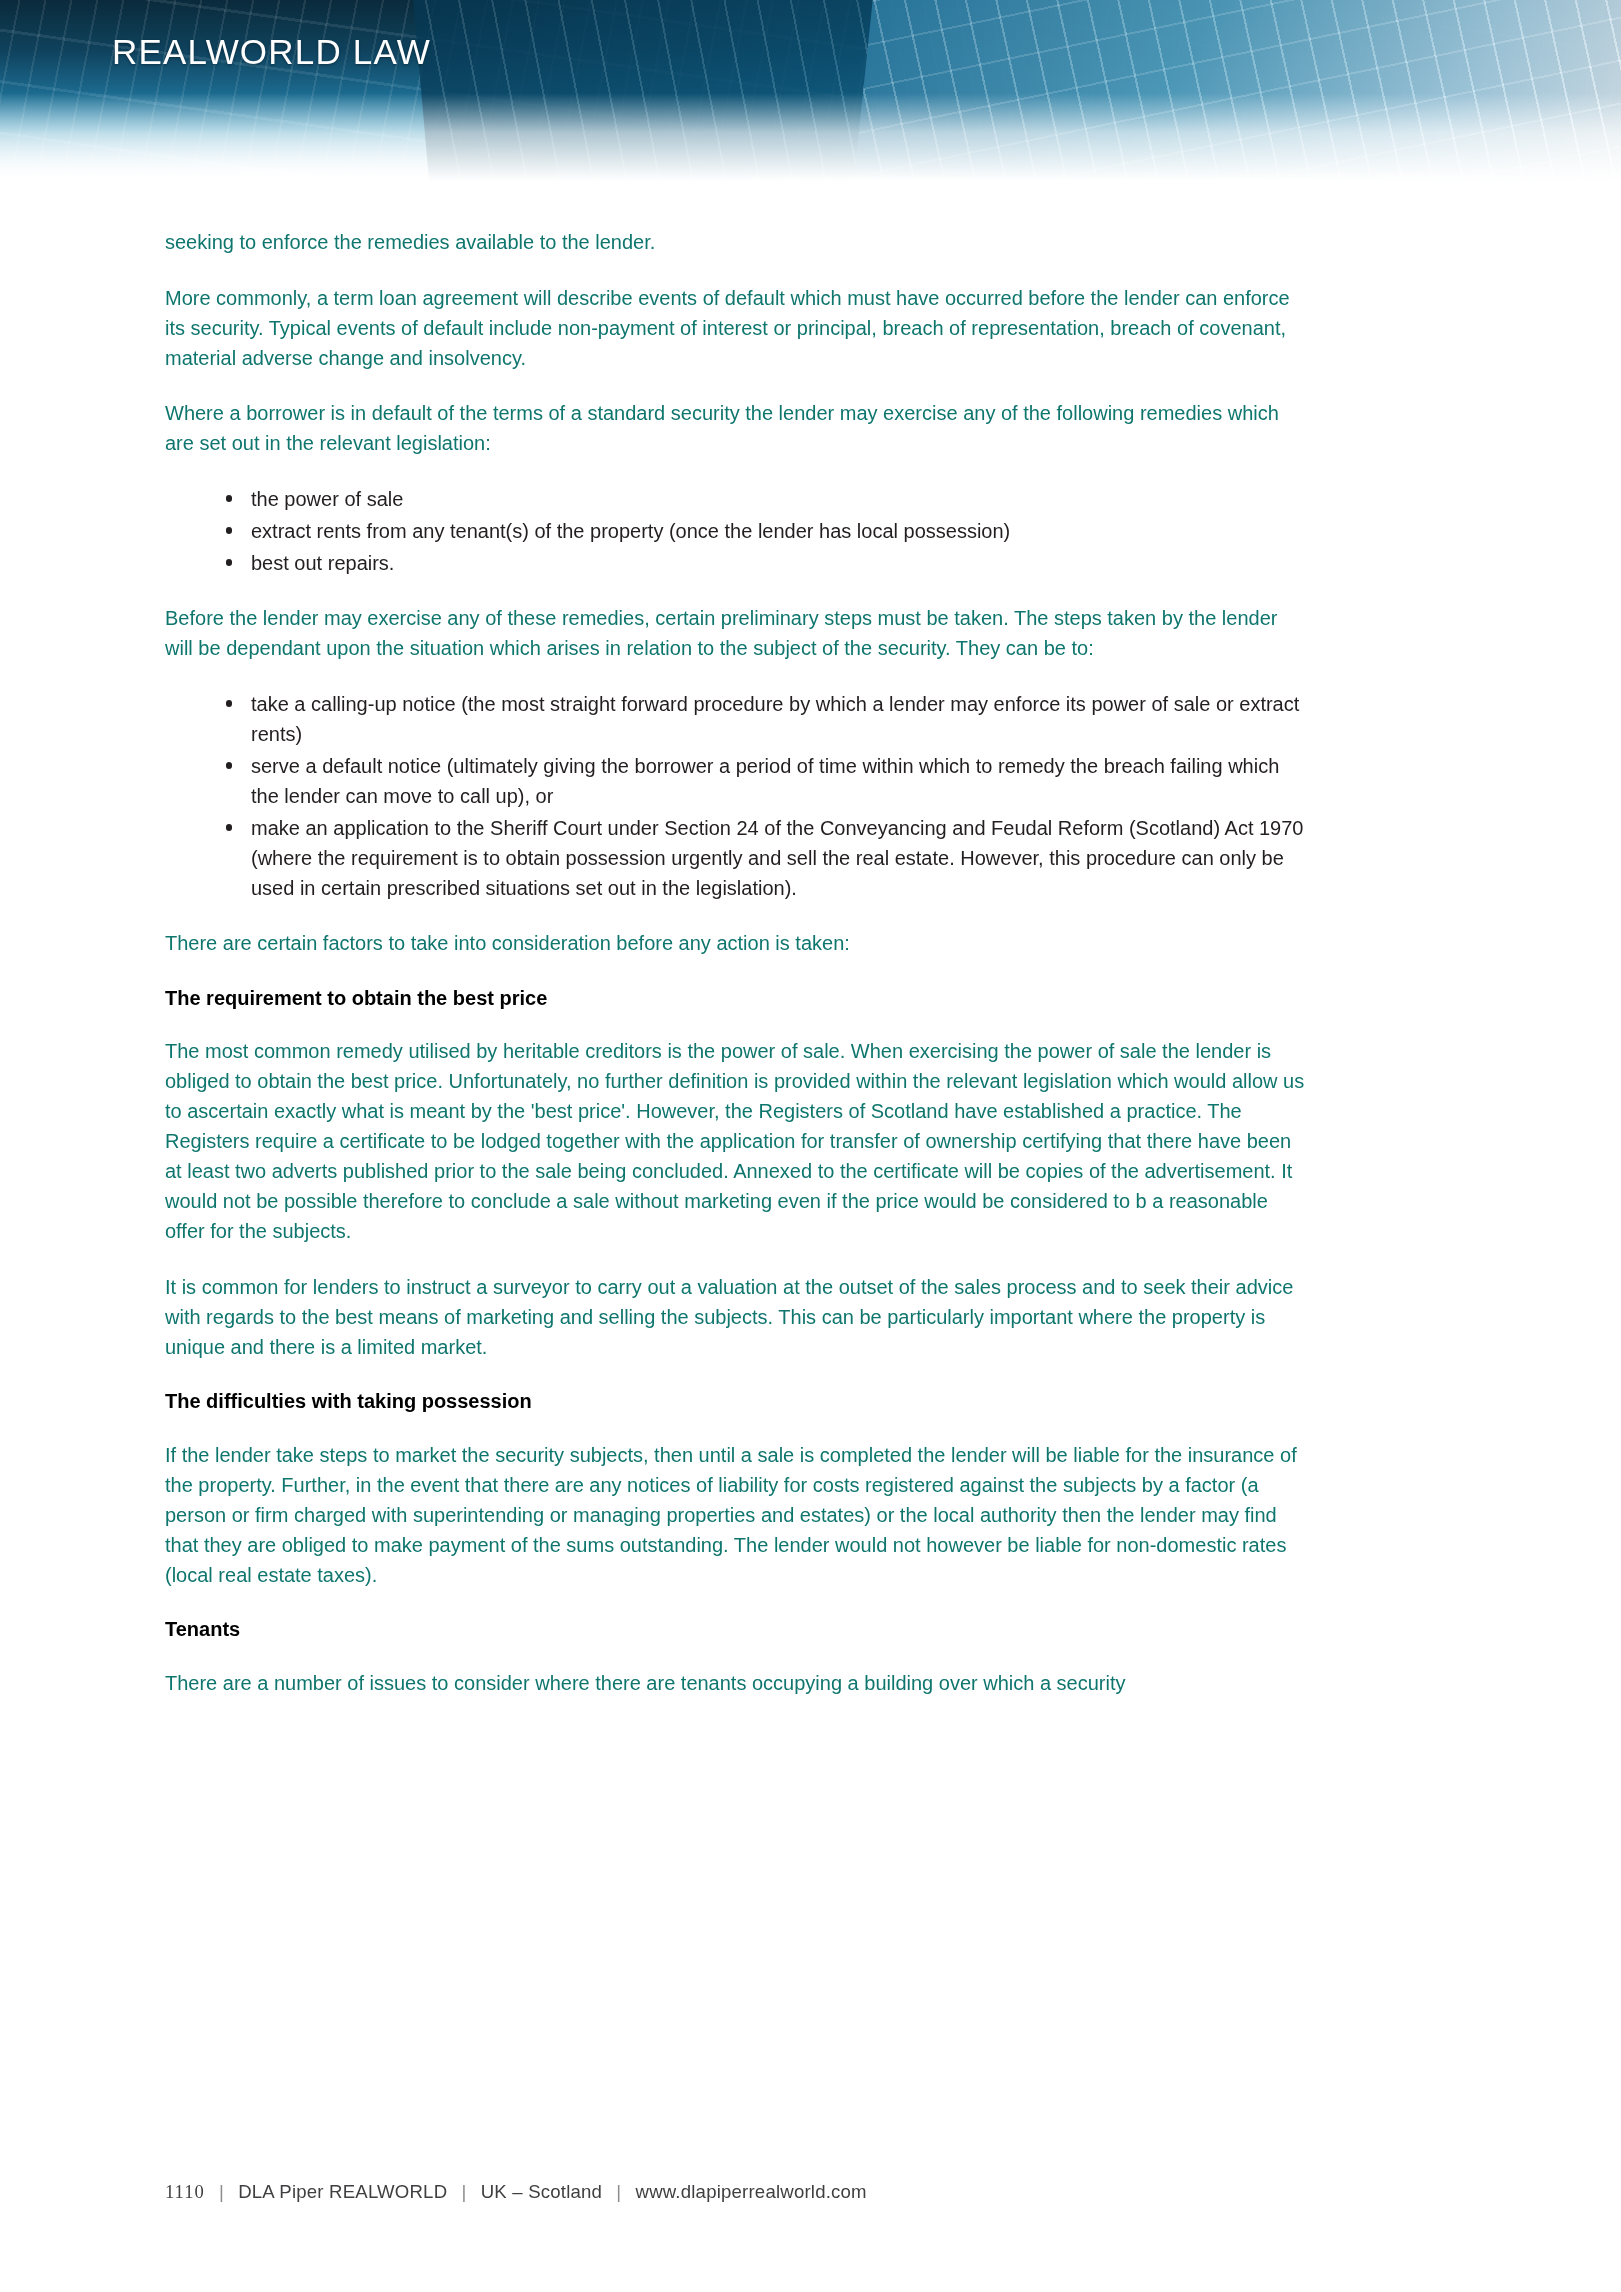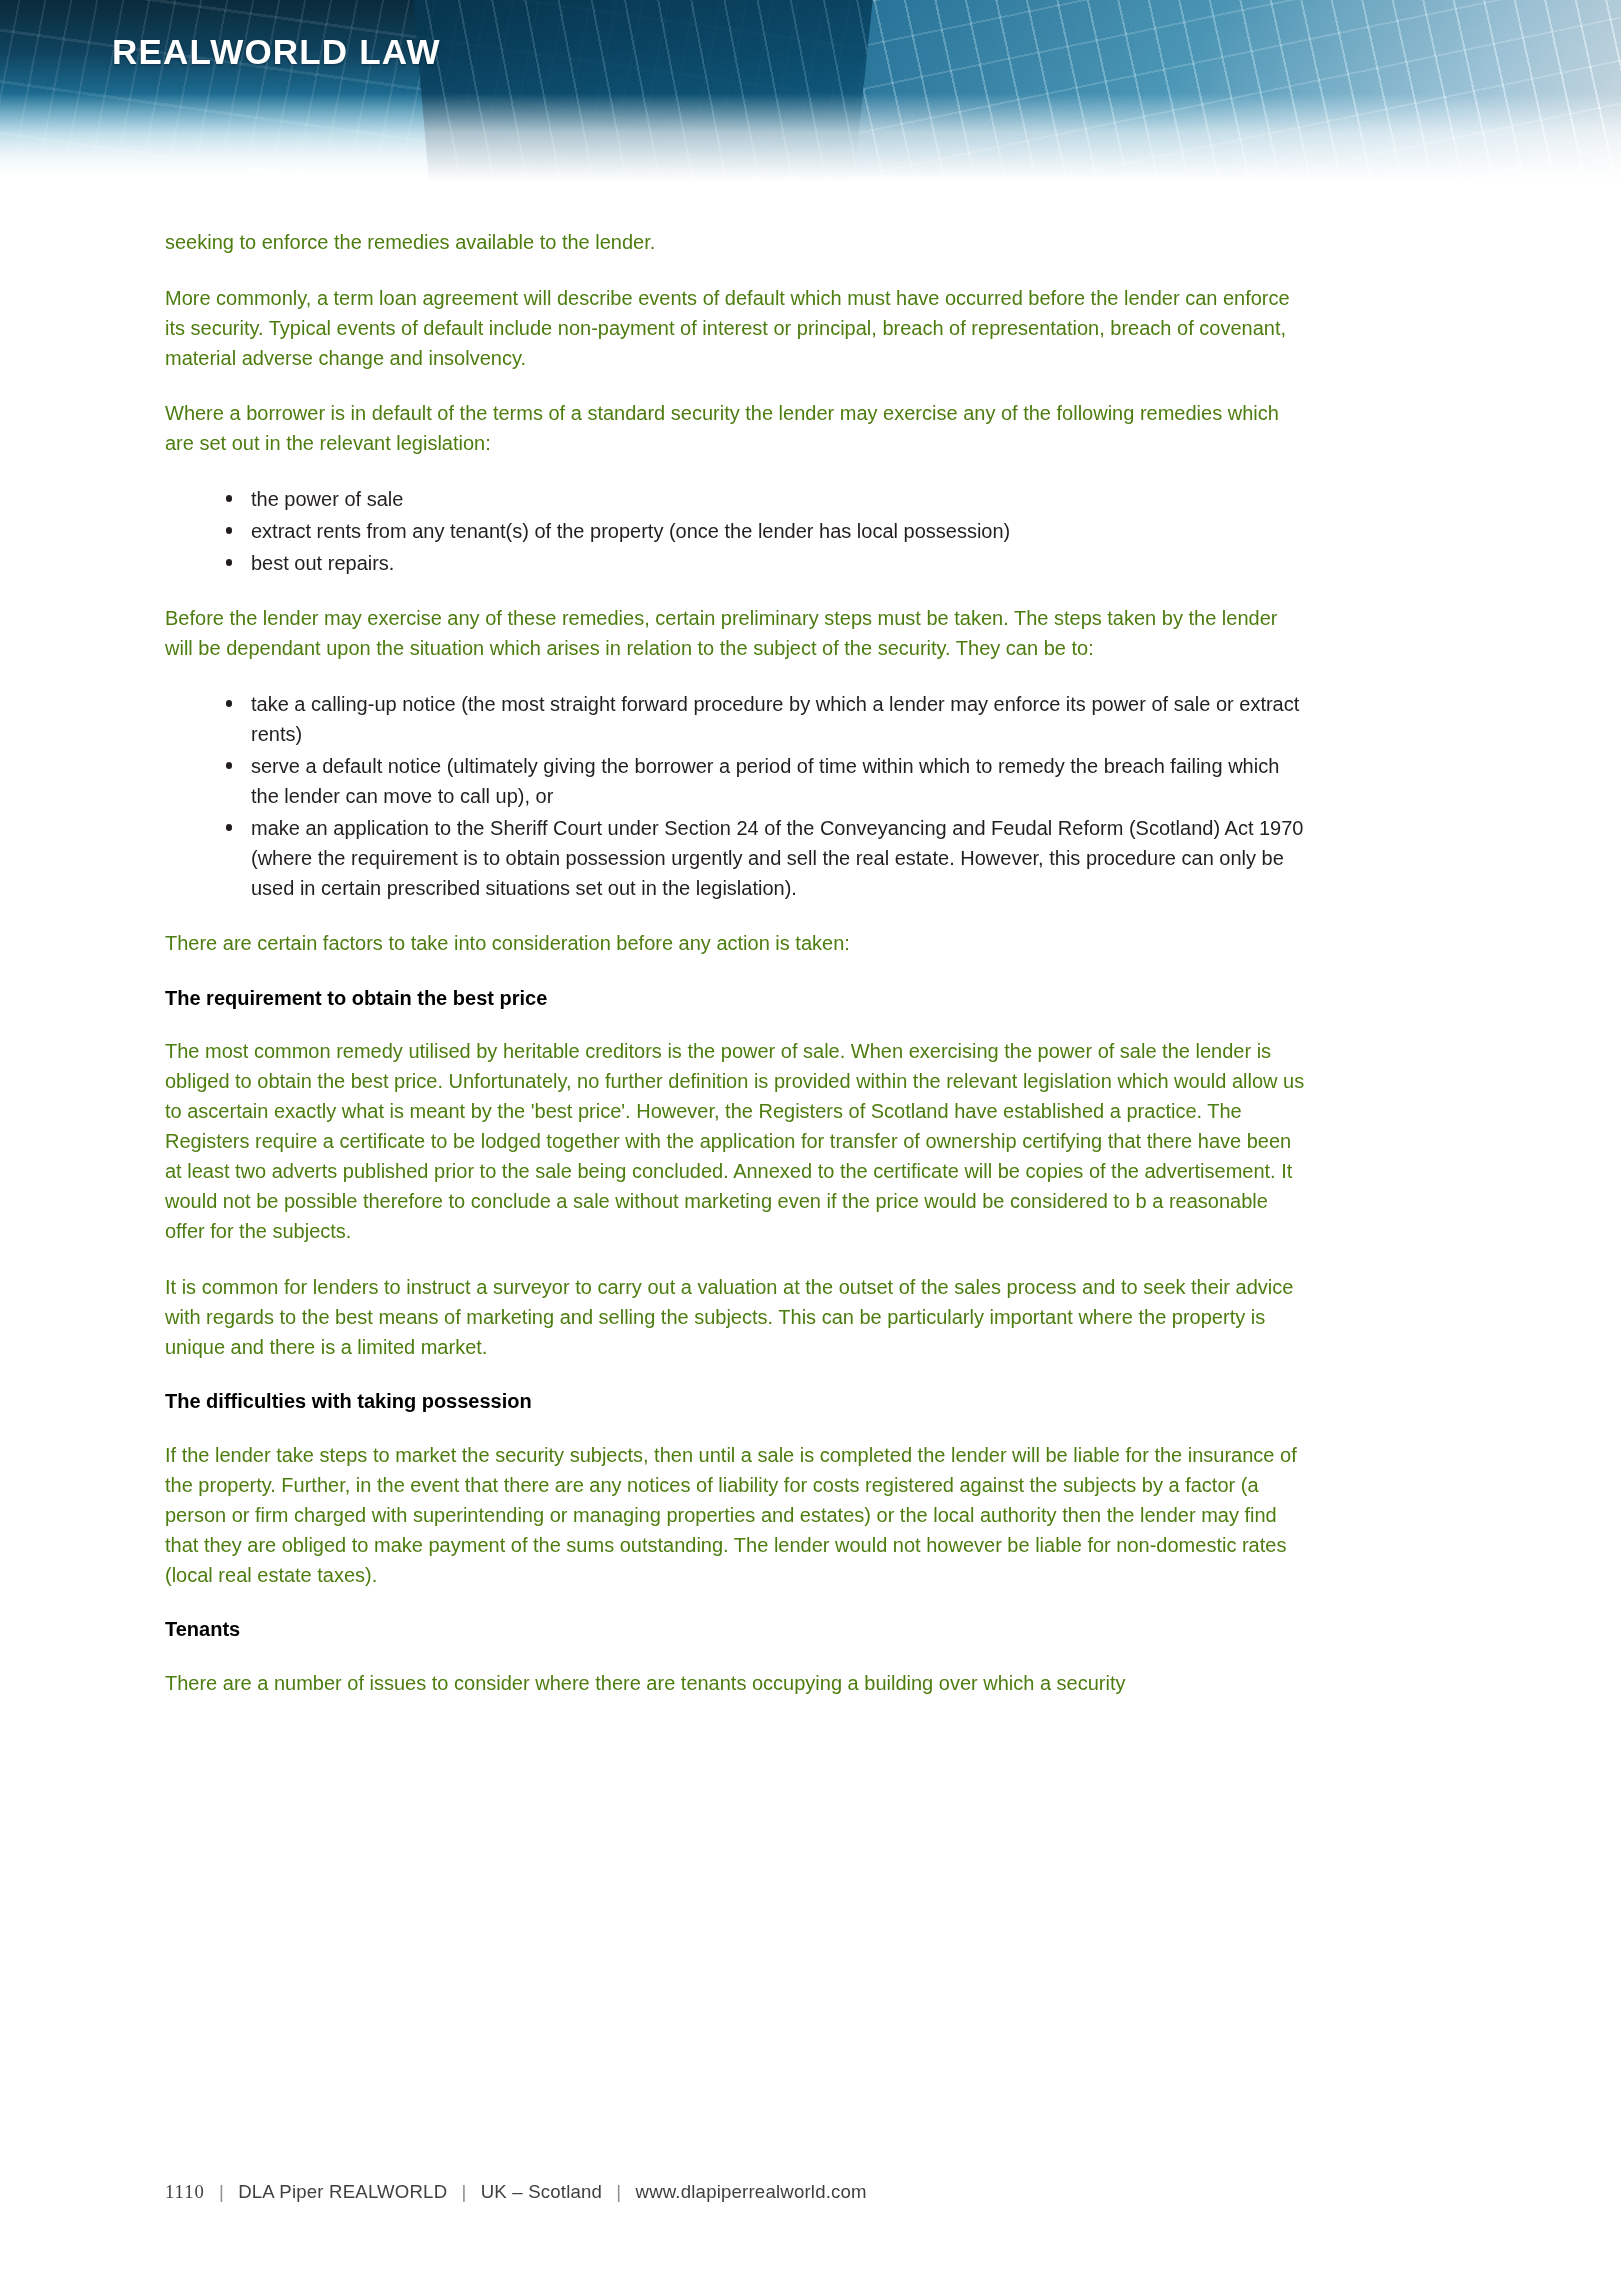--- a/index.html
+++ b/index.html
@@ -73,21 +73,21 @@
     bottom: 0;
     width: 1621px;
     height: 88px;
     background: linear-gradient(180deg, rgba(255,255,255,0) 0%, rgba(255,255,255,0.65) 45%, #ffffff 100%);
   }
   .header .logo {
     position: absolute;
     left: 112px;
     top: 32px;
     font-size: 35px;
-    font-weight: bold;
+    font-weight: normal;
     letter-spacing: 1.2px;
     color: #ffffff;
     text-shadow: 0 1px 2.9px rgba(0,0,0,0.35);
   }
 
   
   .page {
     position: absolute;
     left: 0;
     top: 0;
@@ -97,21 +97,21 @@
   .content {
     position: absolute;
     left: 165px;
     top: 227px;
     width: 1145px;
   }
   p.para {
     font-size: 20px;
     line-height: 30px;
     margin: 0 0 25.5px 0;
-    color: #4d7c0f;
+    color: #0f766e;
     text-align: left;
   }
   h2.heading {
     font-size: 20px;
     line-height: 29px;
     font-weight: bold;
     margin: 0 0 23.5px 0;
     color: #000000;
   }
   ul.bullets {

